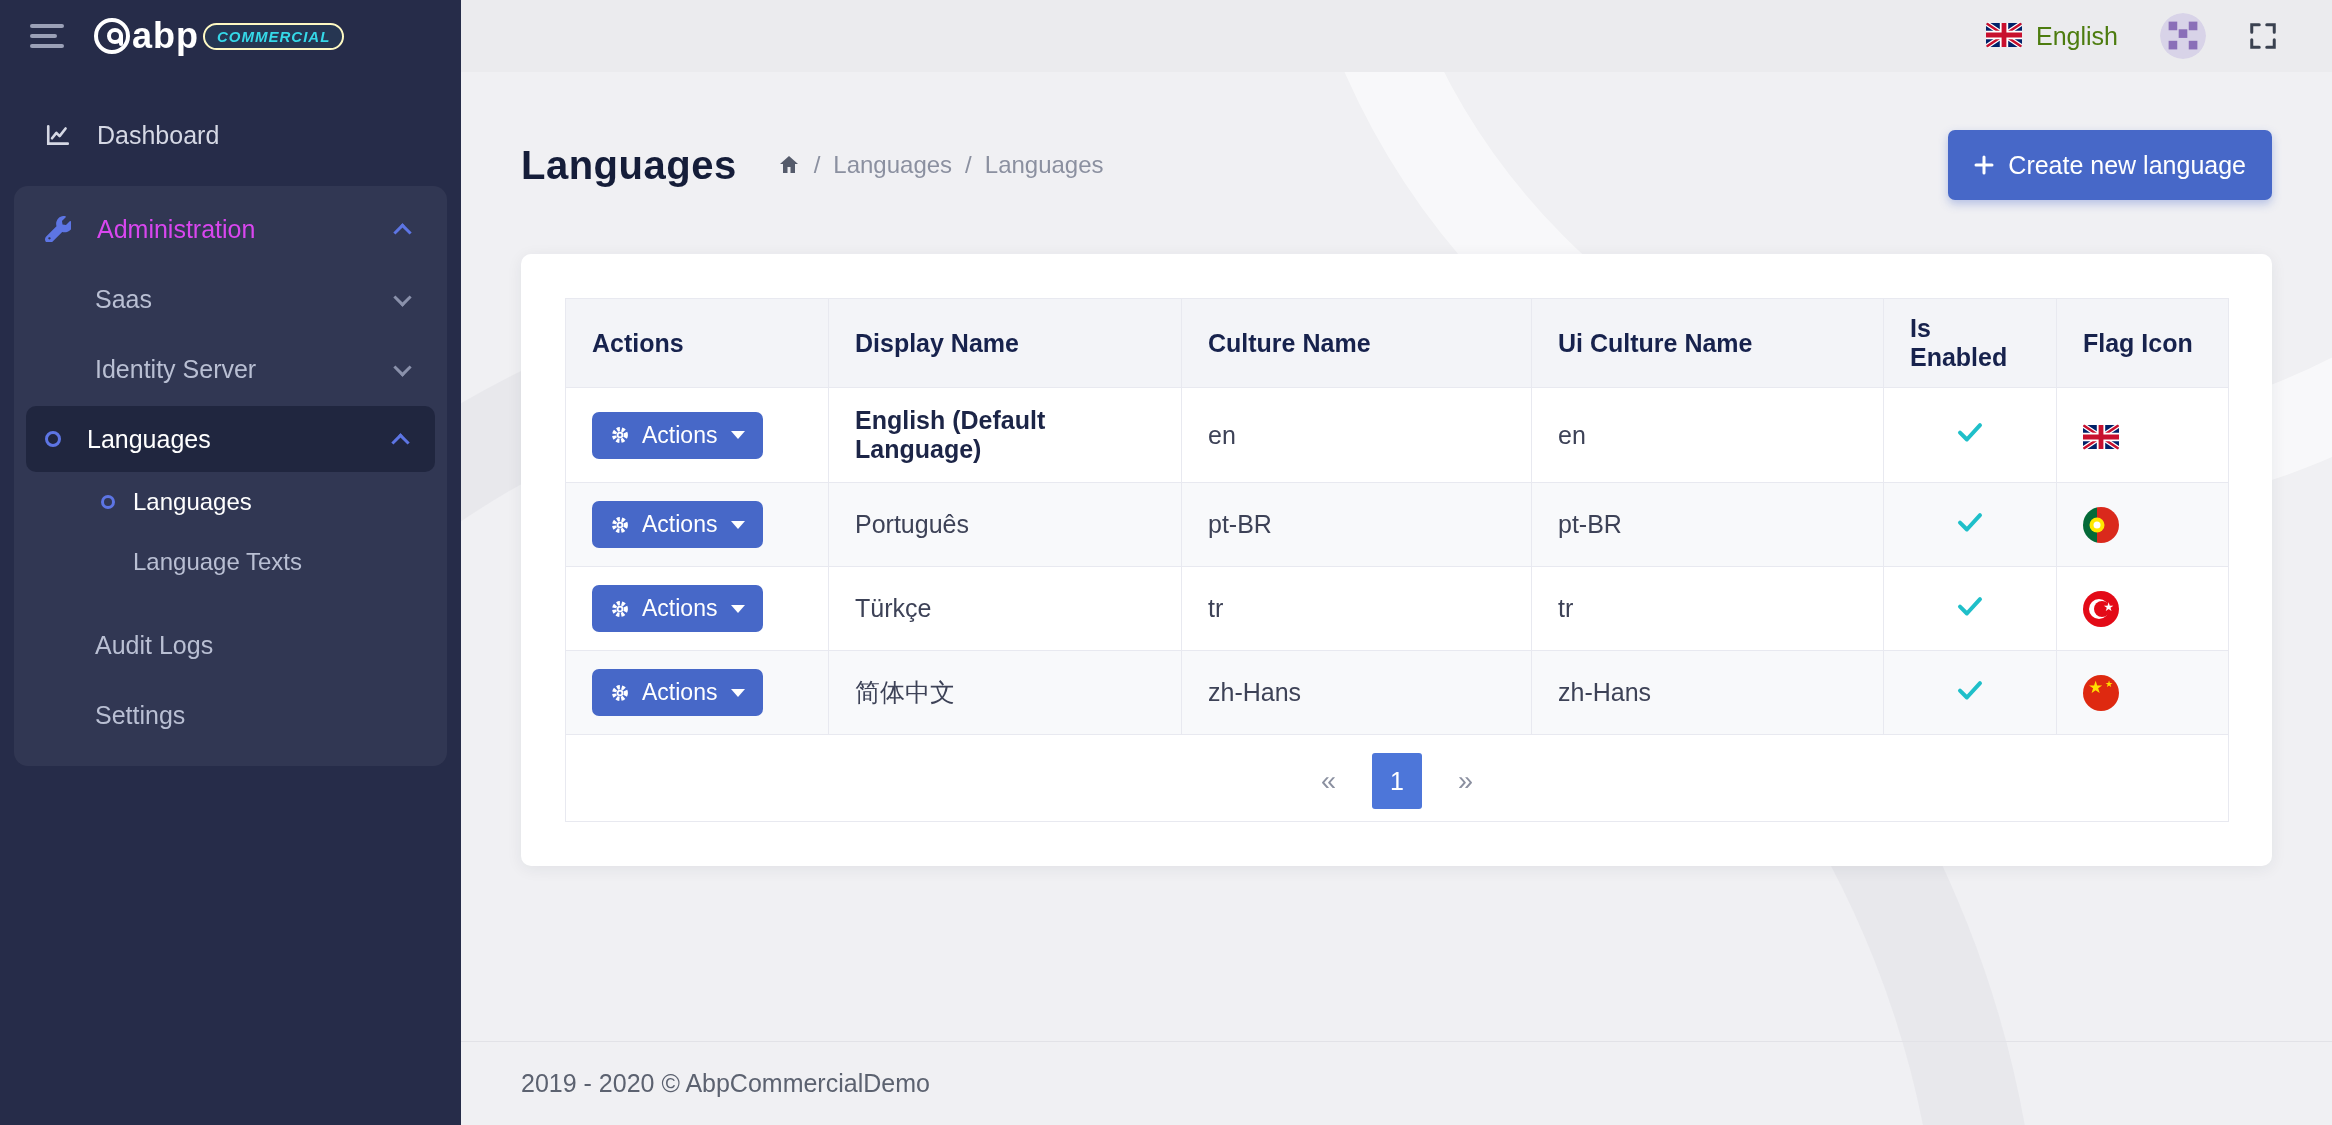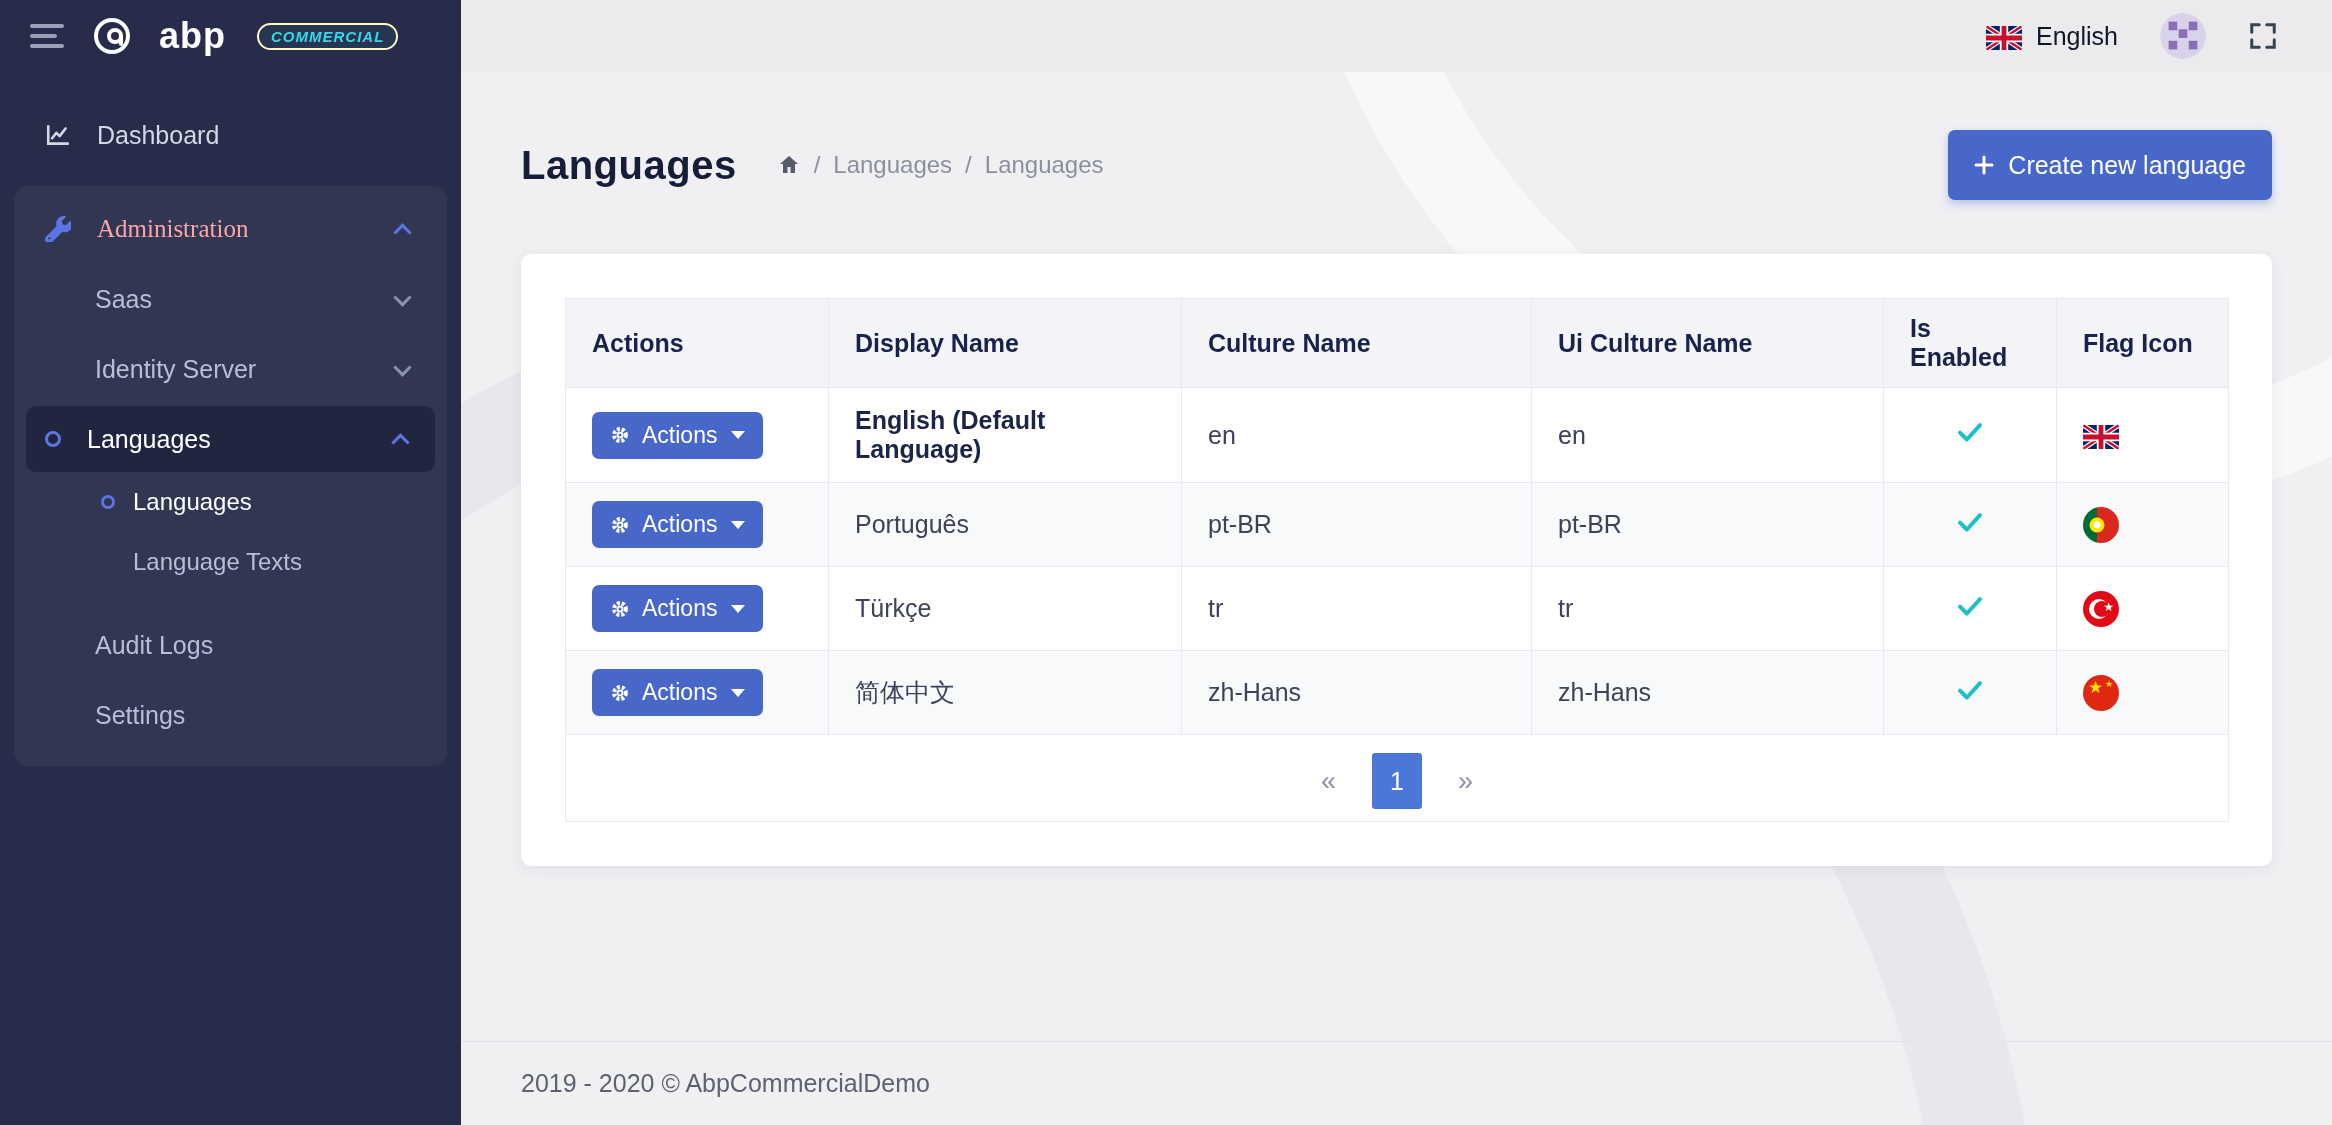--- a/index.html
+++ b/index.html
@@ -12,36 +12,36 @@
     color:#3d4257;
   }
   a { text-decoration:none; color:inherit; cursor:pointer; }
 
   
   .sidebar { width:461px; flex-shrink:0; background:#262c49; display:flex; flex-direction:column; }
   .sidebar-header { height:72px; display:flex; align-items:center; padding-left:30px; gap:28px; flex-shrink:0; }
   .hamburger { width:34px; display:flex; flex-direction:column; gap:6px; background:none; border:none; cursor:pointer; }
   .hamburger span { height:4px; border-radius:2px; background:#9aa0b6; }
   .hamburger span:nth-child(2){ width:80%; }
-  .logo { display:flex; align-items:center; gap:27px; }
+  .logo { display:flex; align-items:center; gap:0; }
   .logo-mark { width:40px; height:40px; }
   .logo-text { color:#ffffff; font-size:36px; font-weight:700; letter-spacing:1px; }
   .logo-badge { margin-left:4px; border:2px solid #fef9c3; color:#35d8e8; font-size:15px; font-weight:700;
     letter-spacing:1px; border-radius:14px; padding:3px 12px; font-style:italic; background:rgba(53,216,232,0.06); }
 
   .nav { padding:26px 0 0 0; overflow:hidden; }
   .nav-item { height:74px; display:flex; align-items:center; gap:26px; padding:0 40px 0 45px;
     font-size:25px; color:#d5d8e4; }
   .nav-item .label { flex:1; }
 
   .admin-panel { margin:14px 14px 0 14px; background:rgba(255,255,255,0.055); border-radius:14px; padding:8px 0 16px 0; }
   .panel-item { height:70px; display:flex; align-items:center; gap:26px; padding:0 38px 0 31px;
     font-size:25px; color:#b9bfd3; }
   .panel-item .label { flex:1; }
-  .panel-item.head { color:#fca5a5;font-family:Liberation Serif, serif; }
+  .panel-item.head { color:#d946ef; }
   .panel-sub { padding-left:81px; }
   .chev { width:13px; height:13px; border-right:3px solid #8a91ab; border-bottom:3px solid #8a91ab;
     transform:rotate(45deg); margin-top:-4px; flex-shrink:0; }
   .chev.up { transform:rotate(-135deg); margin-top:6px; }
   .chev.accent { border-color:#5d75e4; }
 
   .lang-group { margin:2px 12px; }
   .lang-parent { background:#20263f; border-radius:10px; padding:0 28px 0 19px; height:66px; color:#ffffff; }
   .ring-icon { width:16px; height:16px; border:3px solid #5d75e4; border-radius:50%; flex-shrink:0; }
   .ring-icon.small { width:14px; height:14px; }
@@ -51,21 +51,21 @@
   .panel-item.spaced { margin-top:18px; }
 
   
   .main { flex:1; display:flex; flex-direction:column; position:relative; overflow:hidden; background:#f0f0f3; }
   .deco { position:absolute; border-radius:50%; pointer-events:none; z-index:0; }
   .deco1 { width:1500px; height:1500px; border:90px solid rgba(255,255,255,0.55); top:-980px; left:820px; }
   .deco2 { width:2100px; height:2100px; border:100px solid rgba(227,227,232,0.6); top:260px; left:-520px; }
 
   .topbar { height:72px; background:#ebebee; display:flex; align-items:center; justify-content:flex-end;
     gap:42px; padding:0 54px; position:relative; z-index:1; flex-shrink:0; }
-  .lang-switch { display:flex; align-items:flex-end; gap:14px; font-size:25px; color:#0f172a; background:none; border:none; cursor:pointer; }
+  .lang-switch { display:flex; align-items:flex-start; gap:14px; font-size:25px; color:#4d7c0f; background:none; border:none; cursor:pointer; }
   .flag-rect { width:36px; height:26px; border-radius:4px; overflow:hidden; display:inline-flex; flex-shrink:0; }
   .flag-rect svg { width:100%; height:100%; display:block; }
   .avatar { width:46px; height:46px; border-radius:50%; overflow:hidden; cursor:pointer; flex-shrink:0; }
   .fullscreen-btn { background:none; border:none; cursor:pointer; display:flex; }
 
   .content { flex:1; padding:58px 60px 0 60px; position:relative; z-index:1; }
   .page-head { display:flex; align-items:center; }
   .page-title { font-size:40px; font-weight:700; color:#151d39; letter-spacing:0.5px; }
   .breadcrumb { display:flex; align-items:center; gap:13px; margin-left:40px; color:#8b90a0; font-size:24px; }
   .btn-create { margin-left:auto; display:flex; align-items:center; gap:14px; background:#4768c8; color:#ffffff;

